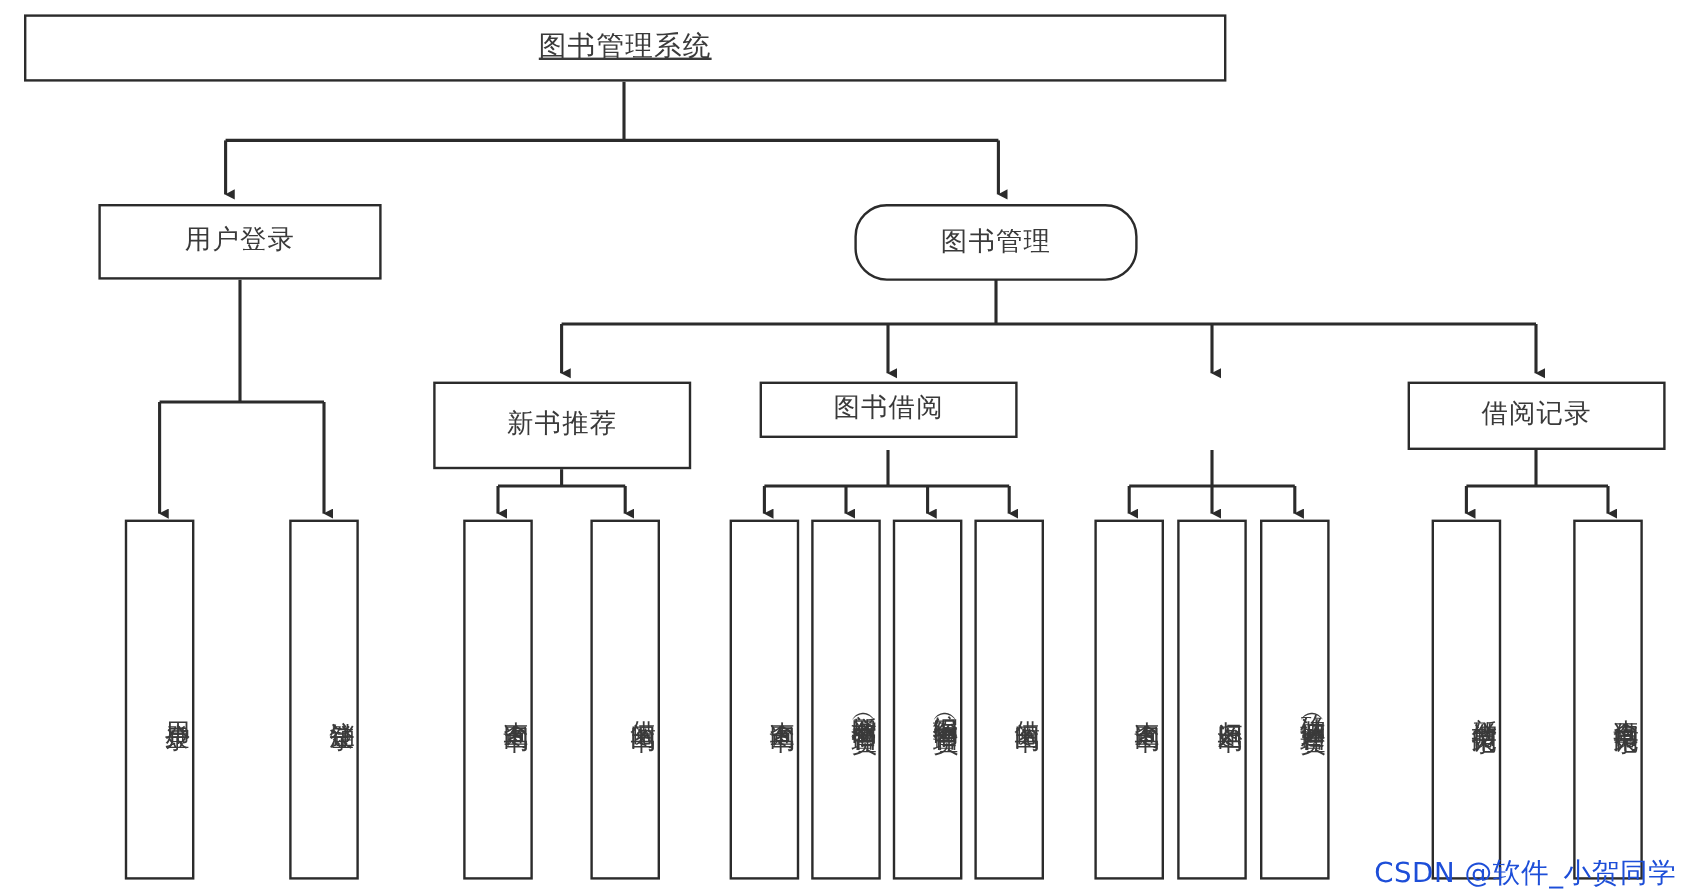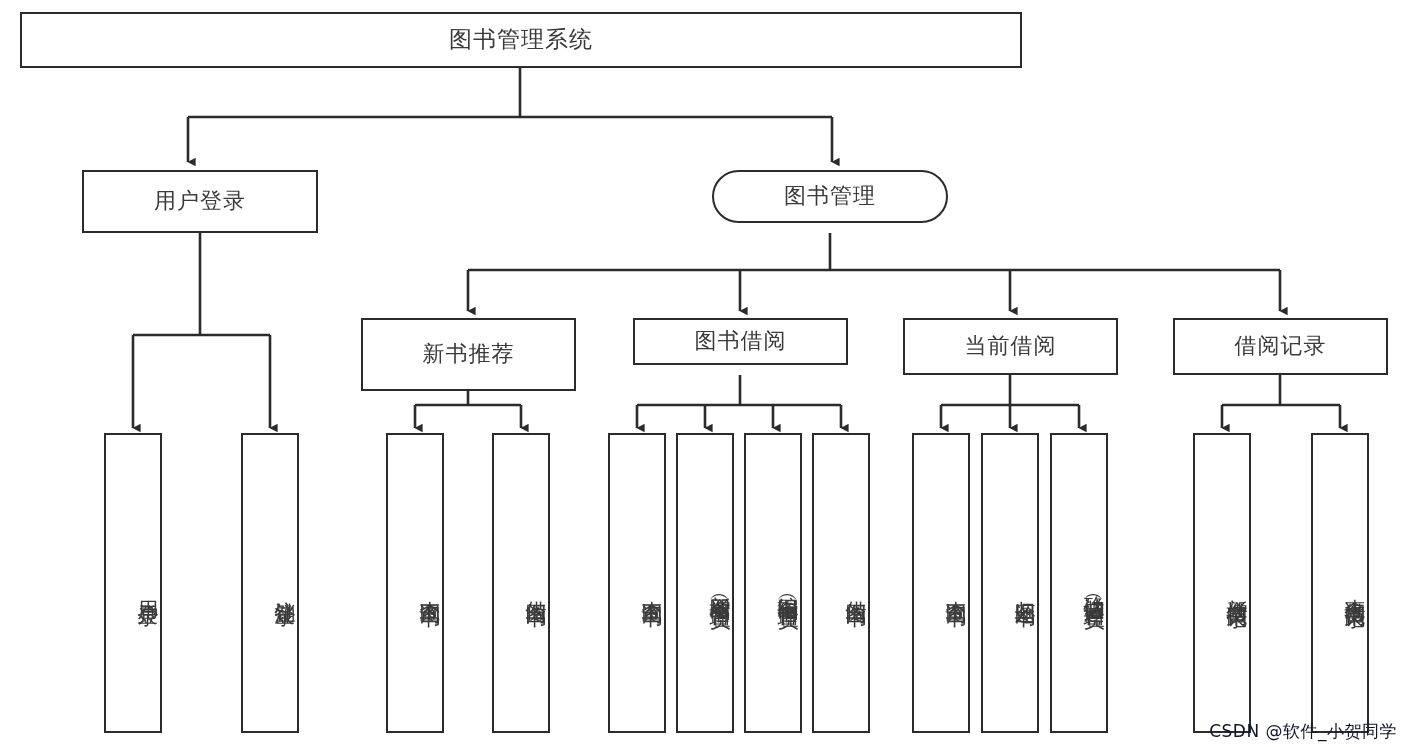--- a/index.html
+++ b/index.html
@@ -56,22 +56,22 @@
   }
   .node.vert .vlabel {
     writing-mode: vertical-rl;
     text-orientation: upright;
     display: block;
   }
   .watermark {
     position: absolute;
     right: 8px;
     bottom: 4px;
-    font-size: 17px;
-    color: #0f172a;
+    font-size: 23px;
+    color: #1d4ed8;
     letter-spacing: 0.5px;
     white-space: nowrap;
   }
 </style>
 </head>
 <body>
 
 <div id="canvas">
 
   <svg class="edges" viewBox="0 0 1405 747">
@@ -117,39 +117,36 @@
       <path d="M1010,405 L1010,428" marker-end="url(#arrow)"></path>
       <path d="M1079,405 L1079,428" marker-end="url(#arrow)"></path>
 
       <path d="M1280,375 L1280,405"></path>
       <path d="M1222,405 L1340,405"></path>
       <path d="M1222,405 L1222,428" marker-end="url(#arrow)"></path>
       <path d="M1340,405 L1340,428" marker-end="url(#arrow)"></path>
     </g>
   </svg>
 
-  <div class="node horiz root" style="left:20px; top:12px; width:1002px; height:56px;">
+  <div class="node horiz root" style="left:20px; top:12px; width:1002px; height:56px;text-decoration:underline;">
     <span>图书管理系统</span>
   </div>
 
   <div class="node horiz" style="left:82px; top:170px; width:236px; height:63px;">
     <span>用户登录</span>
   </div>
-  <div class="node horiz" style="left:712px; top:170px; width:236px; height:53px;border-radius:27px;">
+  <div class="node horiz" style="left:712px; top:170px; width:236px; height:64px;border-radius:27px;">
     <span>图书管理</span>
   </div>
 
   <div class="node horiz" style="left:361px; top:318px; width:215px; height:73px;">
     <span>新书推荐</span>
   </div>
   <div class="node horiz" style="left:633px; top:318px; width:215px; height:47px;">
     <span>图书借阅</span>
-  </div>
-  <div class="node horiz" style="left:903px; top:318px; width:215px; height:57px;">
-    <span>当前借阅</span>
   </div>
   <div class="node horiz" style="left:1173px; top:318px; width:215px; height:57px;">
     <span>借阅记录</span>
   </div>
 
   <div class="node vert" style="left:104px; top:433px; width:58px; height:300px;">
     <span class="vlabel">用户登录</span>
   </div>
   <div class="node vert" style="left:241px; top:433px; width:58px; height:300px;">
     <span class="vlabel">注销登录</span>

